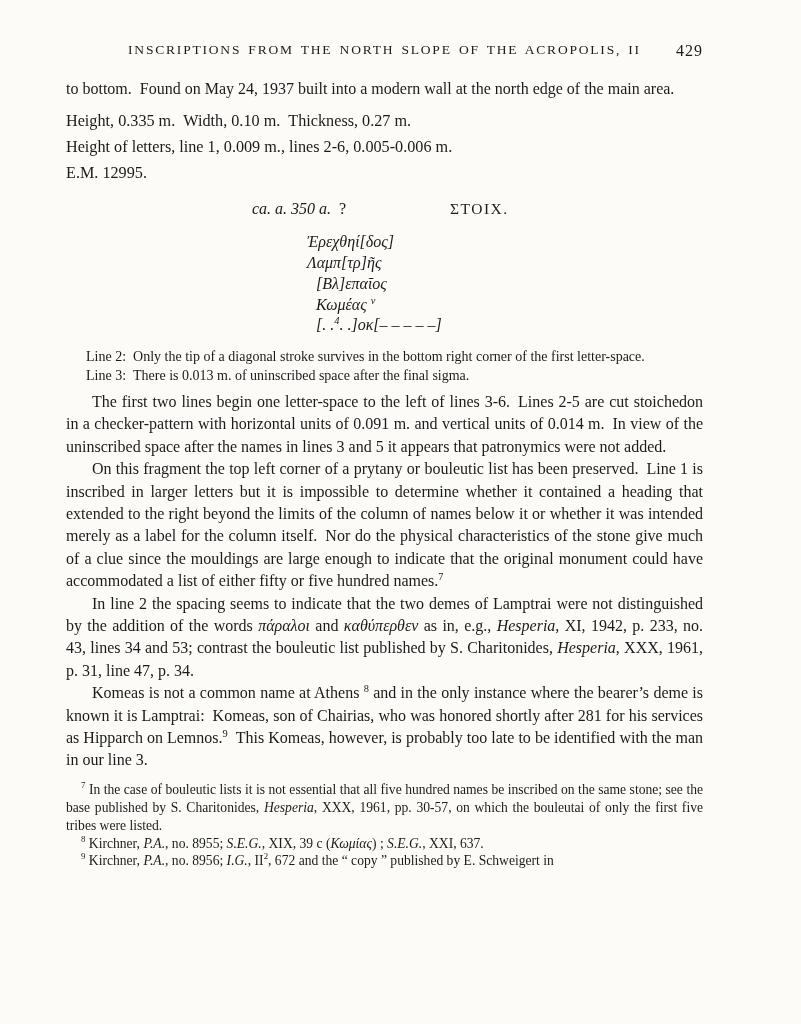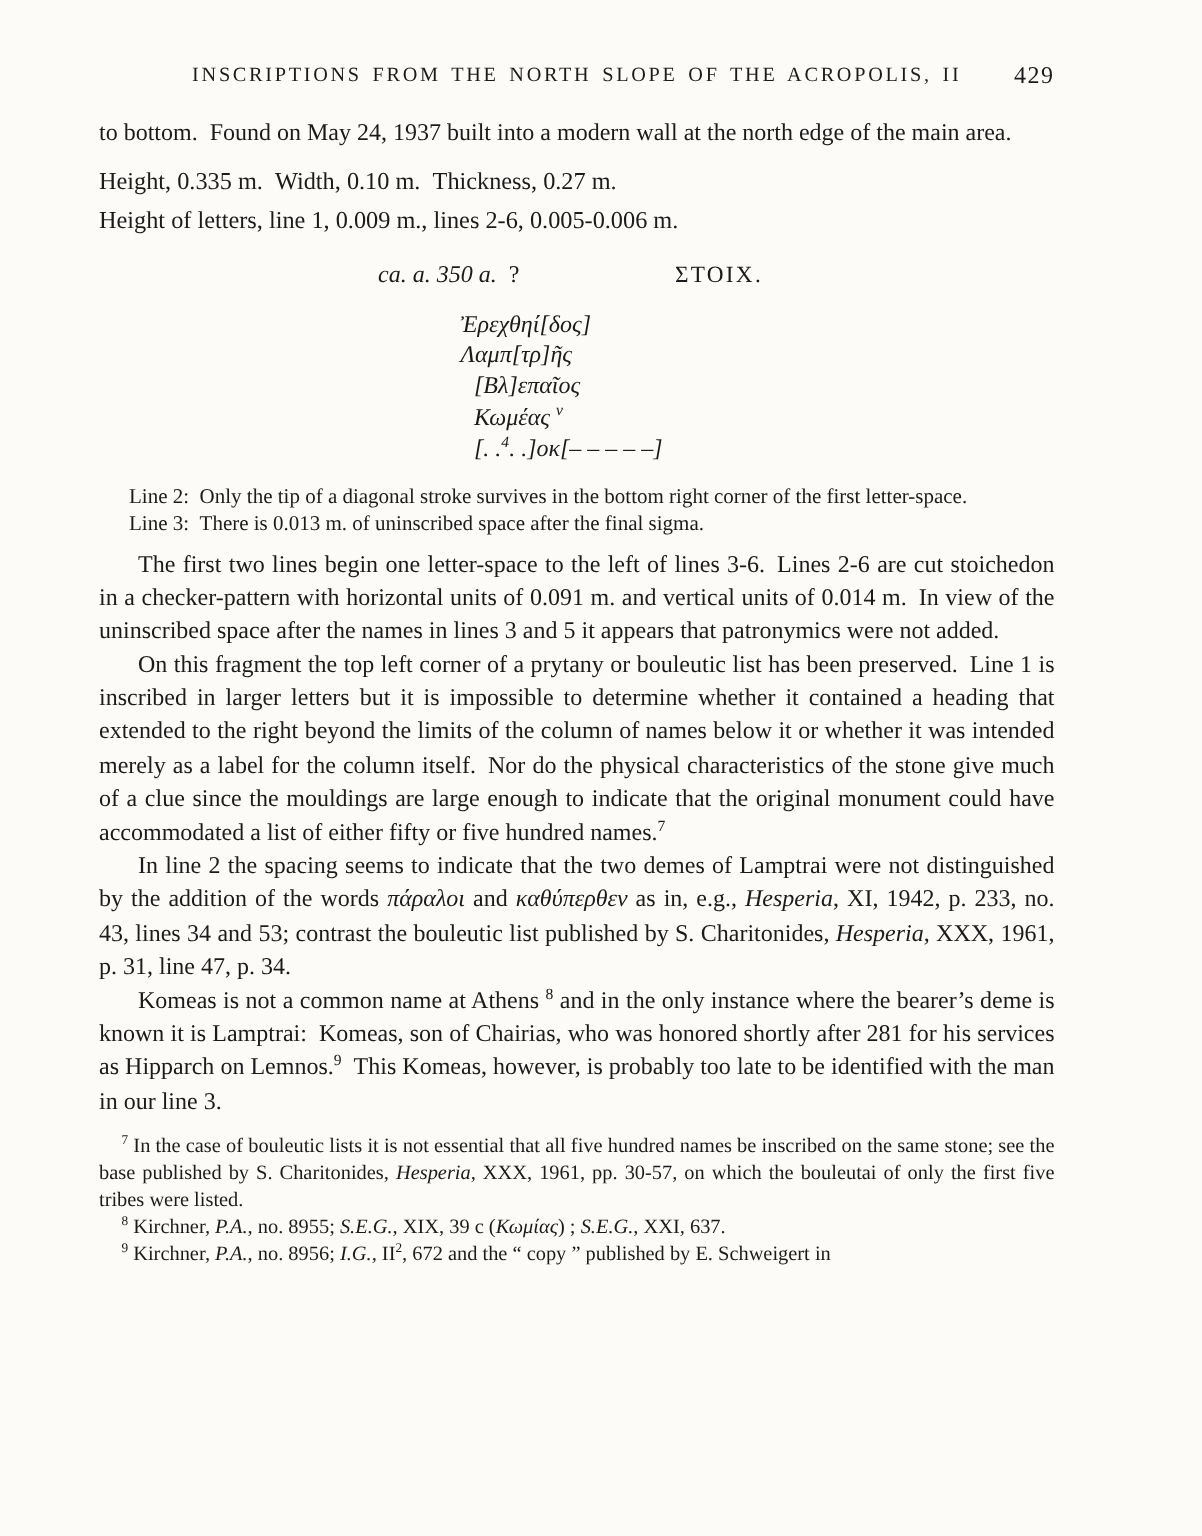--- a/index.html
+++ b/index.html
@@ -79,20 +79,21 @@
   <div class="header">
     <span>INSCRIPTIONS FROM THE NORTH SLOPE OF THE ACROPOLIS, II</span>
     <span class="pagenum">429</span>
   </div>
 
   <p class="body noindent">to bottom. Found on May 24, 1937 built into a modern wall at the north edge of the main area.</p>
 
   <div class="measurements">
     <div>Height, 0.335 m. Width, 0.10 m. Thickness, 0.27 m.</div>
     <div>Height of letters, line 1, 0.009 m., lines 2-6, 0.005-0.006 m.</div>
+    <div>E.M. 12995.</div>
   </div>
 
   <div class="dateline">
     <span class="date"><span class="i">ca. a. 350 a.</span> ?</span>
     <span class="stoich">ΣΤΟΙΧ.</span>
   </div>
 
   <div class="inscription">
     <div class="insc-line">
       <span class="insc-num"></span><span class="insc-text">Ἐρεχθηί[δος]</span>
@@ -109,21 +110,21 @@
     <div class="insc-line">
       <span class="insc-num"></span><span class="insc-text ind">[. .<span class="sup">4</span>. .]οκ[– – – – –]</span>
     </div>
   </div>
 
   <div class="notes">
     <p class="note">Line 2: Only the tip of a diagonal stroke survives in the bottom right corner of the first letter-space.</p>
     <p class="note">Line 3: There is 0.013 m. of uninscribed space after the final sigma.</p>
   </div>
 
-  <p class="body">The first two lines begin one letter-space to the left of lines 3-6. Lines 2-6 are cut stoichedon in a checker-pattern with horizontal units of 0.091 m. and vertical units of 0.014 m. In view of the uninscribed space after the names in lines 3 and 5 it appears that patronymics were not added.</p>
+  <p class="body">The first two lines begin one letter-space to the left of lines 3-6. Lines 2-5 are cut stoichedon in a checker-pattern with horizontal units of 0.091 m. and vertical units of 0.014 m. In view of the uninscribed space after the names in lines 3 and 5 it appears that patronymics were not added.</p>
   <p class="body">On this fragment the top left corner of a prytany or bouleutic list has been preserved. Line 1 is inscribed in larger letters but it is impossible to determine whether it contained a heading that extended to the right beyond the limits of the column of names below it or whether it was intended merely as a label for the column itself. Nor do the physical characteristics of the stone give much of a clue since the mouldings are large enough to indicate that the original monument could have accommodated a list of either fifty or five hundred names.<span class="sup">7</span></p>
   <p class="body">In line 2 the spacing seems to indicate that the two demes of Lamptrai were not distinguished by the addition of the words <span class="i">πάραλοι</span> and <span class="i">καθύπερθεν</span> as in, e.g., <span class="i">Hesperia</span>, XI, 1942, p. 233, no. 43, lines 34 and 53; contrast the bouleutic list published by S. Charitonides, <span class="i">Hesperia</span>, XXX, 1961, p. 31, line 47, p. 34.</p>
   <p class="body">Komeas is not a common name at Athens <span class="sup">8</span> and in the only instance where the bearer’s deme is known it is Lamptrai: Komeas, son of Chairias, who was honored shortly after 281 for his services as Hipparch on Lemnos.<span class="sup">9</span> This Komeas, however, is probably too late to be identified with the man in our line 3.</p>
 
   <div class="footnotes">
     <p class="footnote"><span class="sup">7</span> In the case of bouleutic lists it is not essential that all five hundred names be inscribed on the same stone; see the base published by S. Charitonides, <span class="i">Hesperia</span>, XXX, 1961, pp. 30-57, on which the bouleutai of only the first five tribes were listed.</p>
     <p class="footnote"><span class="sup">8</span> Kirchner, <span class="i">P.A.</span>, no. 8955; <span class="i">S.E.G.</span>, XIX, 39 c (<span class="i">Κωμίας</span>) ; <span class="i">S.E.G.</span>, XXI, 637.</p>
     <p class="footnote"><span class="sup">9</span> Kirchner, <span class="i">P.A.</span>, no. 8956; <span class="i">I.G.</span>, II<span class="sup">2</span>, 672 and the “ copy ” published by E. Schweigert in</p>
   </div>
 

